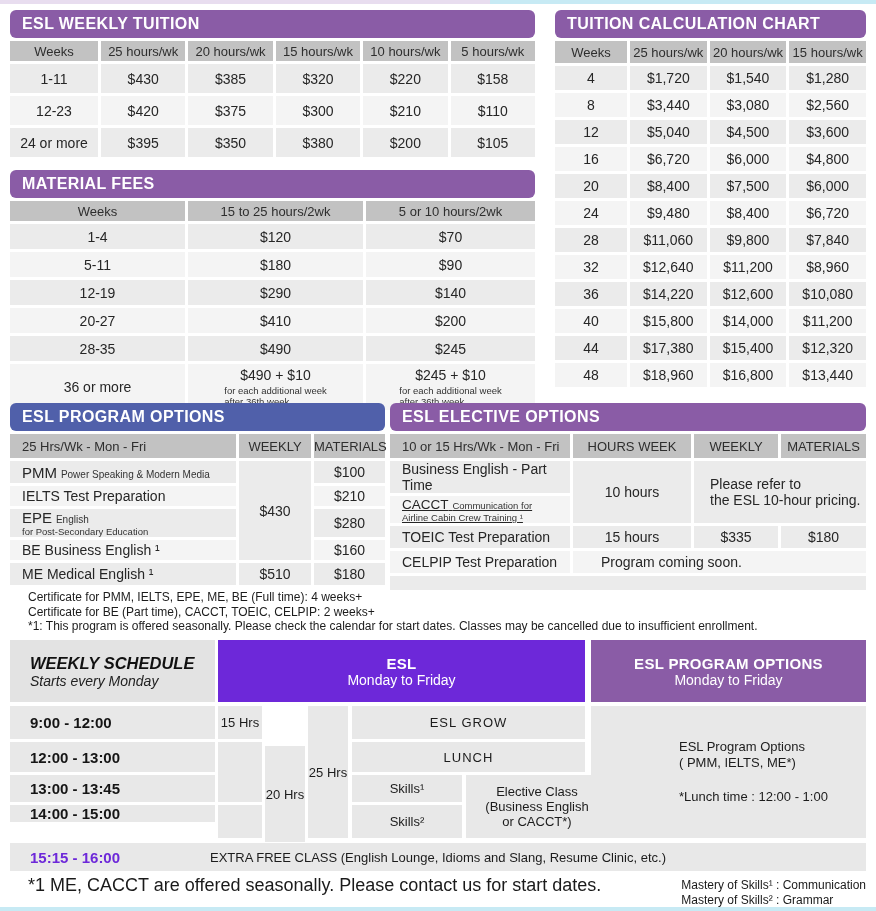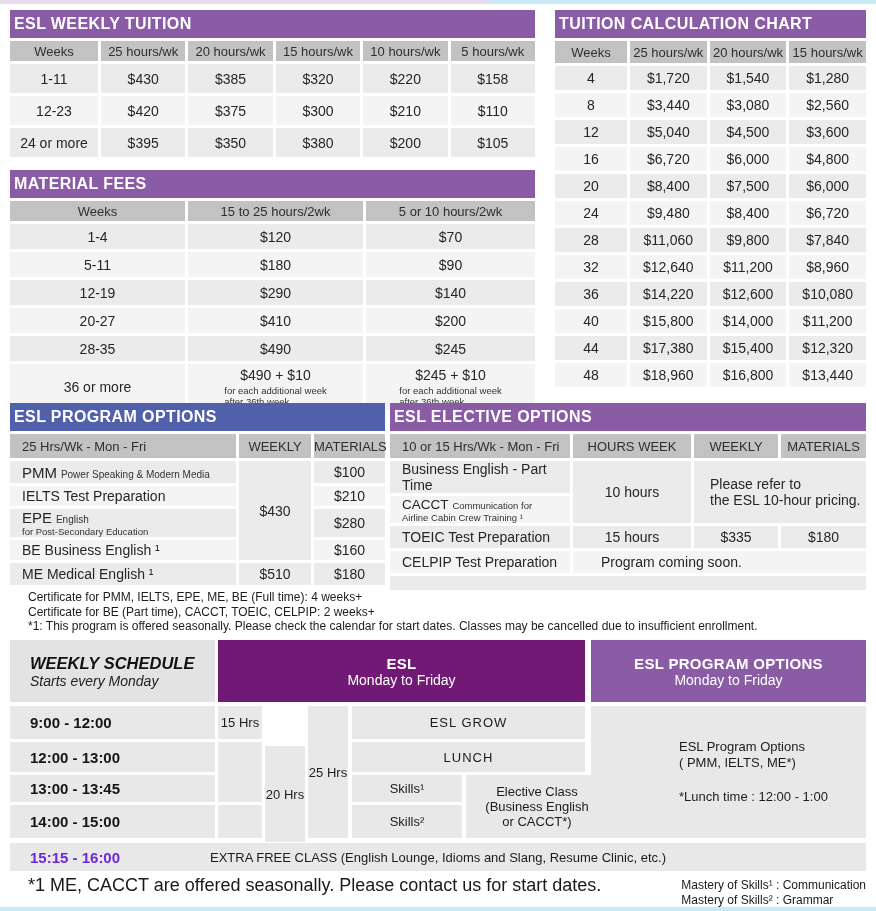--- a/index.html
+++ b/index.html
@@ -14,21 +14,21 @@
 
   
   .blk { position:absolute; }
   #blk-weekly   { left:10px; top:10px;  width:525px; }
   #blk-material { left:10px; top:170px; width:525px; }
   #blk-calc     { left:555px; top:10px; width:311px; }
   #blk-prog     { left:10px;  top:403px; width:375px; }
   #blk-elect    { left:390px; top:403px; width:476px; }
 
   .band { color:#fff; font-weight:bold; font-size:16px; letter-spacing:.4px;
-          height:28px; line-height:28px; padding-left:4px; }
+          height:28px; line-height:28px; padding-left:12px;border-radius:6px; }
   .band.purple { background:#8a5ca6; }
   .band.indigo { background:#5060aa; }
 
   table.grid { border-collapse:separate; border-spacing:3px; width:calc(100% + 6px); margin-left:-3px; table-layout:fixed; }
   table.grid th { background:#c2c2c2; font-weight:normal; font-size:13px; color:#2e2e2e; text-align:center; }
   table.grid td { text-align:center; font-size:14px; color:#262626; }
   table.grid th.left, table.grid td.left { text-align:left; padding-left:12px; }
 
   .t-weekly th { height:20px; }
   .t-weekly tbody td { height:29px; }
@@ -39,21 +39,21 @@
   .t-calc tbody td { height:24px; }
   .t-prog th { height:24px; font-size:13.5px; }
   .t-elect th { height:24px; font-size:13.5px; }
 
   tbody tr:nth-child(odd) td { background:#ebebeb; }
   tbody tr:nth-child(even) td { background:#f4f4f4; }
 
   .rd td { background:#ebebeb !important; }
   .rl td { background:#f4f4f4 !important; }
   .h22 td { height:22px; } .h20 td { height:20px; } .h28 td { height:28px; }
-  .h26 td { height:26px; } .h14 td { height:14px; }
+  .h26 td { height:26px;text-decoration:underline; } .h14 td { height:14px; }
 
   .code { font-size:15px; }
   .sm { font-size:10px; color:#333; }
   .sm2 { font-size:9.5px; color:#333; line-height:11px; }
   .cellmain { font-size:14px; margin-bottom:2px; }
   .cellsub { font-size:9.5px; line-height:11px; color:#333; display:inline-block; text-align:left; }
   .leftpad { text-align:left !important; padding-left:28px; }
 
   
   .notes { position:absolute; left:28px; top:590px; font-size:12px; color:#1c1c1c; line-height:14.5px; }
@@ -407,33 +407,33 @@
     <div>Certificate for PMM, IELTS, EPE, ME, BE (Full time): 4 weeks+</div>
     <div>Certificate for BE (Part time), CACCT, TOEIC, CELPIP: 2 weeks+</div>
     <div>*1: This program is offered seasonally. Please check the calendar for start dates. Classes may be cancelled due to insufficient enrollment.</div>
   </div>
 
   <div id="schedule">
     <div class="sc-head-grey">
       <div class="t1">WEEKLY SCHEDULE</div>
       <div class="t2">Starts every Monday</div>
     </div>
-    <div class="sc-head-col" style="left:208px; width:367px; background:#701a75;">
+    <div class="sc-head-col" style="left:208px; width:367px; background:#6d28d9;">
       <div class="t1">ESL</div>
       <div class="t2">Monday to Friday</div>
     </div>
     <div class="sc-head-col" style="left:581px; width:275px; background:#8a5ca6;">
       <div class="t1">ESL PROGRAM OPTIONS</div>
       <div class="t2">Monday to Friday</div>
     </div>
 
     <div class="sc timecell" style="left:0; top:66px; width:205px; height:33px;">9:00 - 12:00</div>
     <div class="sc timecell" style="left:0; top:102px; width:205px; height:30px;">12:00 - 13:00</div>
     <div class="sc timecell" style="left:0; top:135px; width:205px; height:27px;">13:00 - 13:45</div>
-    <div class="sc timecell" style="left:0; top:165px; width:205px; height:33px;">14:00 - 15:00</div>
+    <div class="sc timecell" style="left:0; top:165px; width:205px; height:17px;">14:00 - 15:00</div>
 
     <div class="sc" style="left:208px; top:66px; width:44px; height:33px;">15 Hrs</div>
     <div class="sc" style="left:208px; top:102px; width:44px; height:60px;"></div>
     <div class="sc" style="left:208px; top:165px; width:44px; height:33px;"></div>
     <div class="sc" style="left:255px; top:66px; width:40px; height:96px;margin-top:40px;">20 Hrs</div>
     <div class="sc" style="left:255px; top:165px; width:40px; height:33px;"></div>
     <div class="sc" style="left:298px; top:66px; width:40px; height:132px;">25 Hrs</div>
 
     <div class="sc spaced" style="left:342px; top:66px; width:233px; height:33px;">ESL GROW</div>
     <div class="sc spaced" style="left:342px; top:102px; width:233px; height:30px;">LUNCH</div>

